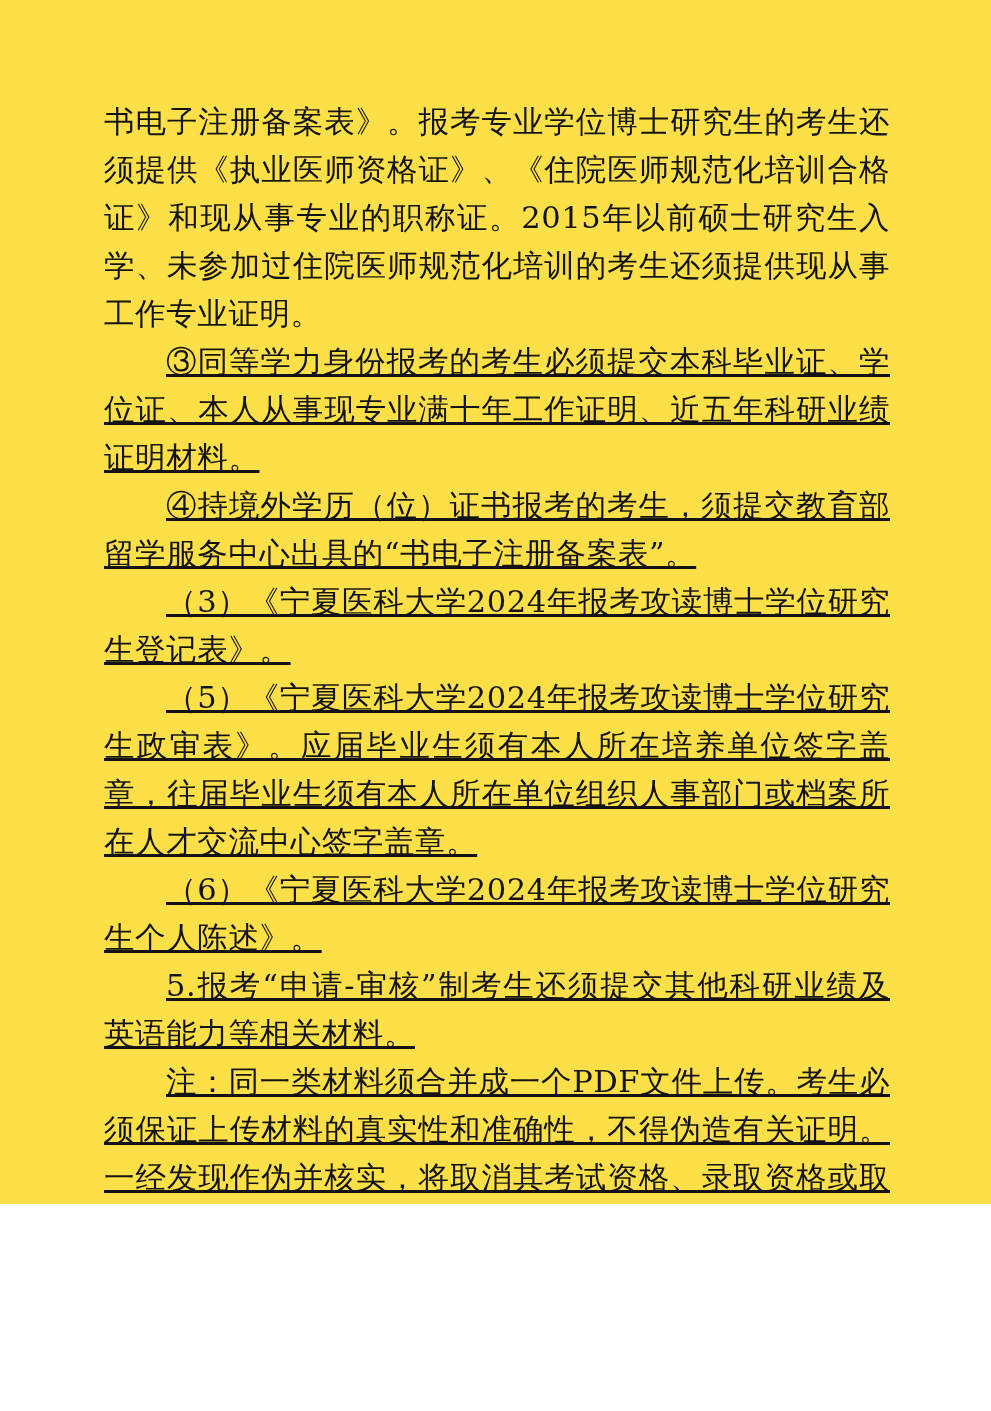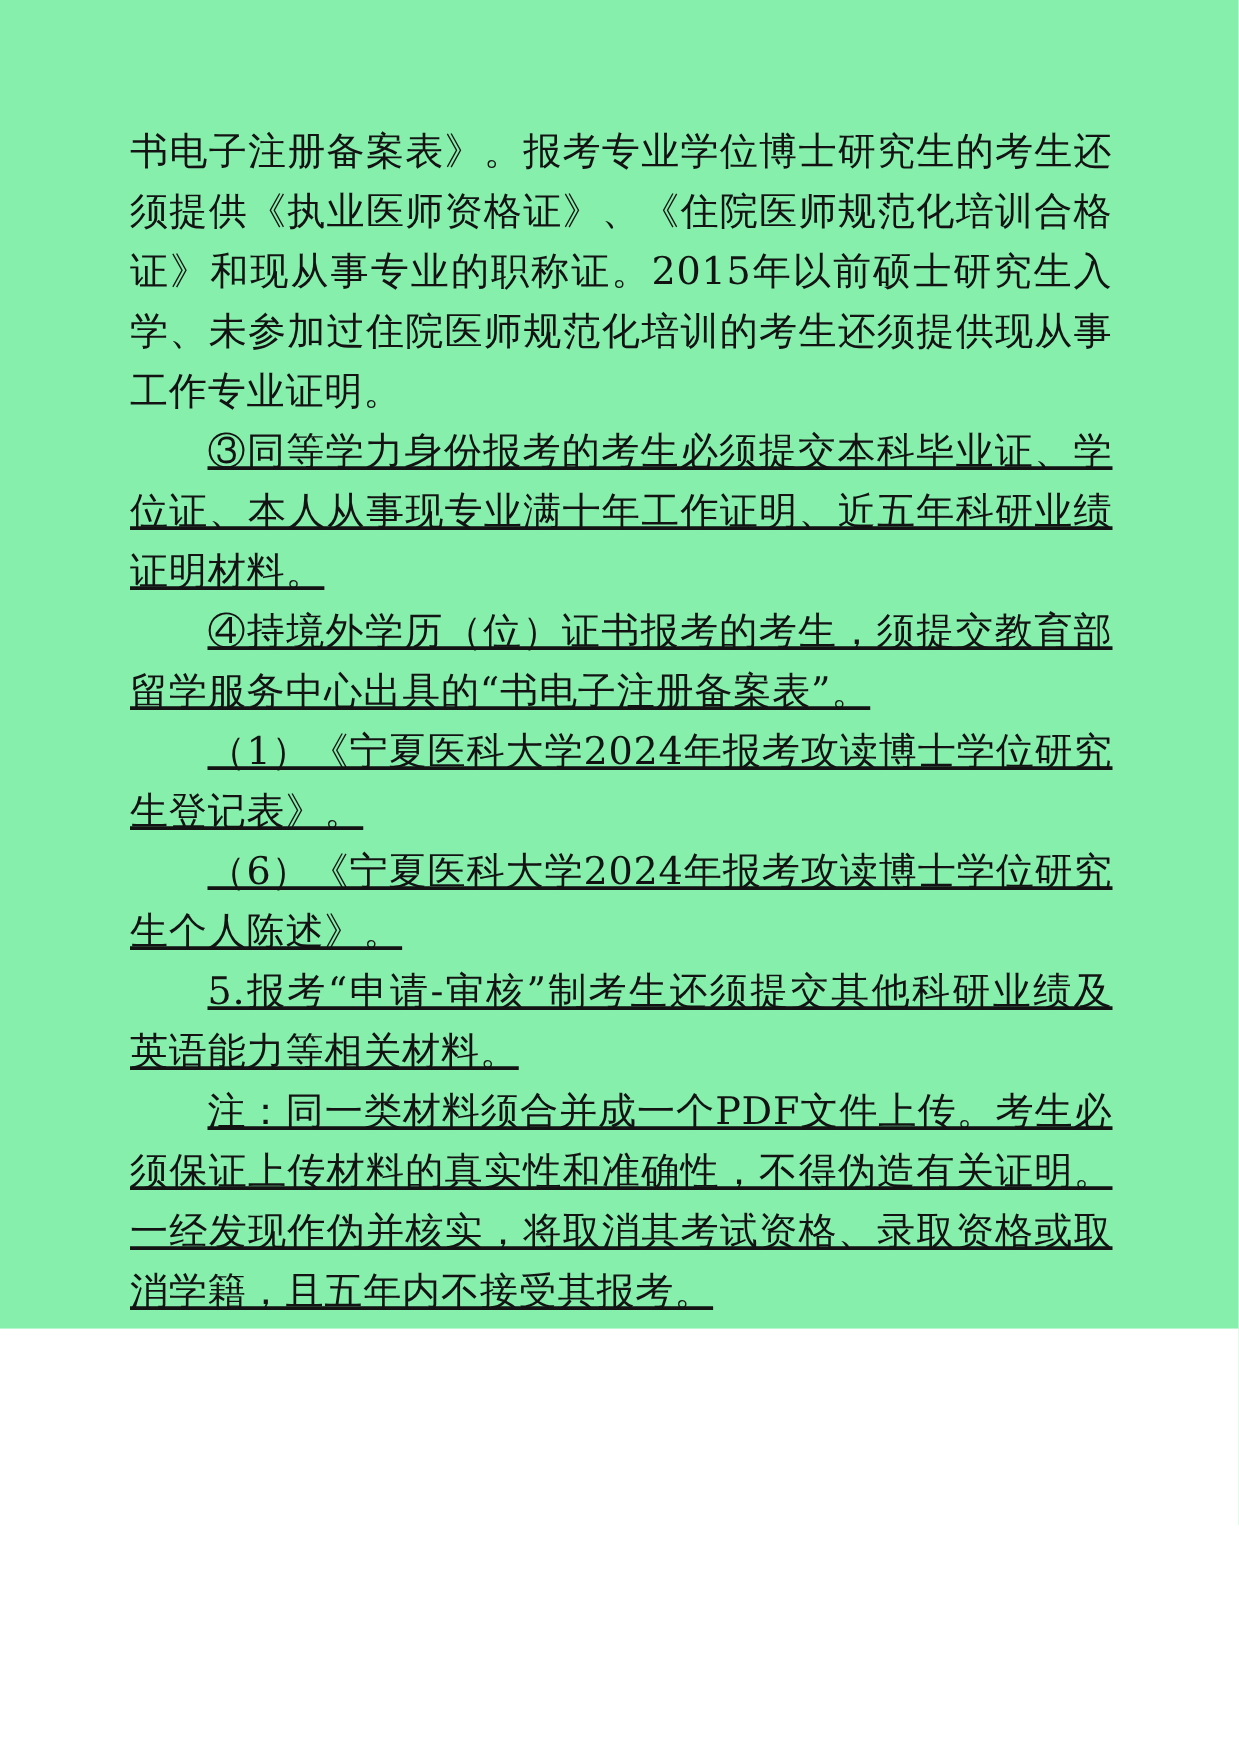--- a/index.html
+++ b/index.html
@@ -8,22 +8,22 @@
     padding: 0;
     background: #ffffff;
   }
   body {
     font-family: "DejaVu Serif", "Liberation Serif", serif;
     color: #111111;
   }
   .page {
     position: relative;
     width: 991px;
-    height: 1063px;
-    background: #86efac;
+    height: 1204px;
+    background: #fde047;
     overflow: hidden;
     box-sizing: border-box;
     padding-left: 44px;
   }
   .text-column {
     position: absolute;
     left: 104px;
     top: 98px;
     width: 786px;
   }
@@ -63,22 +63,23 @@
 <div class="page">
 
   <div class="text-column">
 
     <p class="para">书电子注册备案表》。报考专业学位博士研究生的考生还须提供《执业医师资格证》、《住院医师规范化培训合格证》和现从事专业的职称证。2015年以前硕士研究生入学、未参加过住院医师规范化培训的考生还须提供现从事工作专业证明。</p>
 
     <p class="para indent">③同等学力身份报考的考生必须提交本科毕业证、学位证、本人从事现专业满十年工作证明、近五年科研业绩证明材料。</p>
 
     <p class="para indent">④持境外学历（位）证书报考的考生，须提交教育部留学服务中心出具的“书电子注册备案表”。</p>
 
-    <p class="para indent">（1）《宁夏医科大学2024年报考攻读博士学位研究生登记表》。</p>
+    <p class="para indent">（3）《宁夏医科大学2024年报考攻读博士学位研究生登记表》。</p>
 
+    <p class="para indent">（5）《宁夏医科大学2024年报考攻读博士学位研究生政审表》。应届毕业生须有本人所在培养单位签字盖章，往届毕业生须有本人所在单位组织人事部门或档案所在人才交流中心签字盖章。</p>
 
     <p class="para indent">（6）《宁夏医科大学2024年报考攻读博士学位研究生个人陈述》。</p>
 
 
     <p class="para indent">5.报考“申请-审核”制考生还须提交其他科研业绩及英语能力等相关材料。</p>
 
     <p class="para indent">注：同一类材料须合并成一个PDF文件上传。考生必须保证上传材料的真实性和准确性，不得伪造有关证明。一经发现作伪并核实，将取消其考试资格、录取资格或取消学籍，且五年内不接受其报考。</p>
 
   </div>
 

